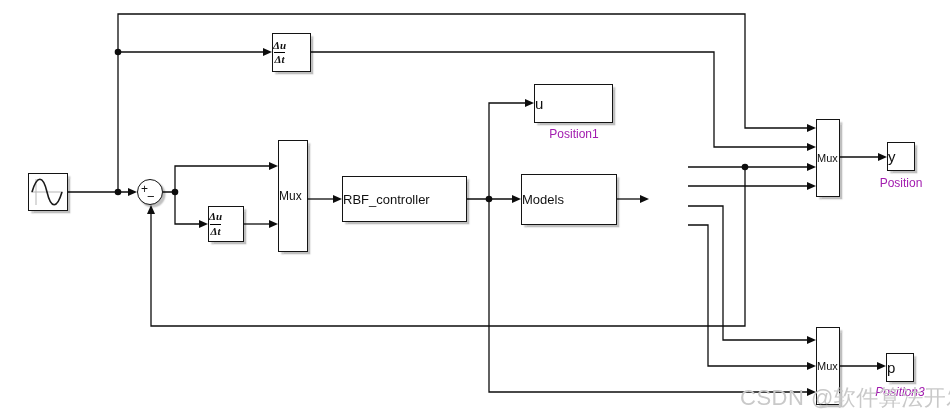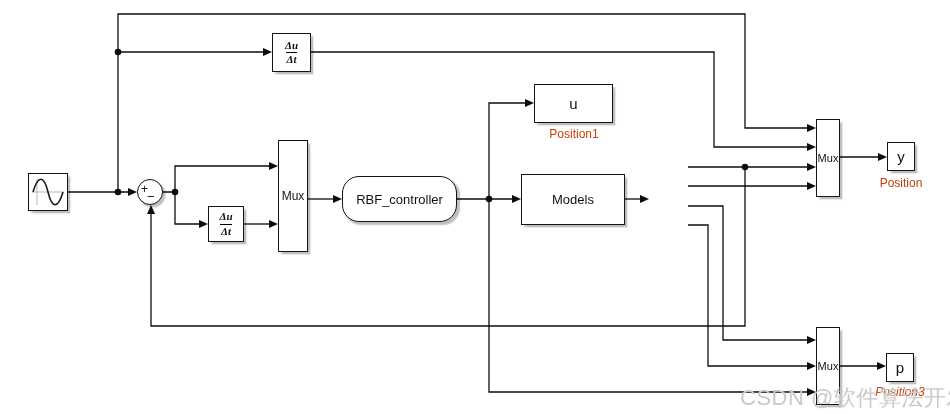--- a/index.html
+++ b/index.html
@@ -7,29 +7,29 @@
     position:relative;width:950px;height:414px;background:#ffffff;
     font-family:"Liberation Sans",sans-serif;overflow:hidden;color:#111;
   }
   svg.wires{position:absolute;left:0;top:0;width:950px;height:414px;}
   svg.wires polyline{fill:none;stroke:#0d0d0d;stroke-width:1.3;}
   svg.wires polygon{fill:#0d0d0d;stroke:none;}
   svg.wires circle{fill:#0d0d0d;stroke:none;}
   .block{
     position:absolute;background:#ffffff;border:1.6px solid #141414;
     box-shadow:2.5px 2.5px 1.5px rgba(0,0,0,0.25);
-    display:flex;align-items:center;justify-content:center;
+    display:flex;align-items:center;
     box-sizing:border-box;white-space:nowrap;
   }
   .blk-label{font-size:13px;color:#111;}
   .mux-label{font-size:12px;}
   .mux-narrow .blk-label{font-size:11px;}
   .disp-label{font-size:15px;}
   .caption{
-    position:absolute;text-align:center;font-size:12px;color:#c2410c;width:90px;
+    position:absolute;text-align:center;font-size:12px;color:#a21caf;width:90px;
   }
   .sum{
     position:absolute;left:137px;top:179px;width:26px;height:26px;
     border:1.6px solid #141414;border-radius:50%;background:#fff;
     box-shadow:2.5px 2.5px 1.5px rgba(0,0,0,0.25);box-sizing:border-box;
   }
   .sum .plus{position:absolute;left:3px;top:2px;font-size:12px;}
   .sum .minus{position:absolute;left:9px;top:9px;font-size:13px;}
   .frac{
     display:flex;flex-direction:column;align-items:center;
@@ -175,30 +175,30 @@
     <span class="frac">
       <span>Δu</span>
       <span class="den">Δt</span>
     </span>
   </div>
 
   <div class="block" style="left:278px;top:140px;width:30px;height:112px;">
     <span class="blk-label mux-label">Mux</span>
   </div>
 
-  <div class="block" style="left:342px;top:176px;width:115px;height:46px;border-radius:17px;">
+  <div class="block" style="left:342px;top:176px;width:125px;height:46px;">
     <span class="blk-label">RBF_controller</span>
   </div>
 
   <div class="block" style="left:534px;top:84px;width:79px;height:39px;">
     <span class="blk-label disp-label">u</span>
   </div>
   <div class="caption" style="left:529px;top:127px;">Position1</div>
 
-  <div class="block" style="left:521px;top:174px;width:104px;height:51px;">
+  <div class="block" style="left:521px;top:174px;width:96px;height:51px;">
     <span class="blk-label">Models</span>
   </div>
 
 
   <div class="block mux-narrow" style="left:816px;top:119px;width:24px;height:78px;">
     <span class="blk-label">Mux</span>
   </div>
 
   <div class="block" style="left:887px;top:142px;width:28px;height:29px;">
     <span class="blk-label disp-label">y</span>

